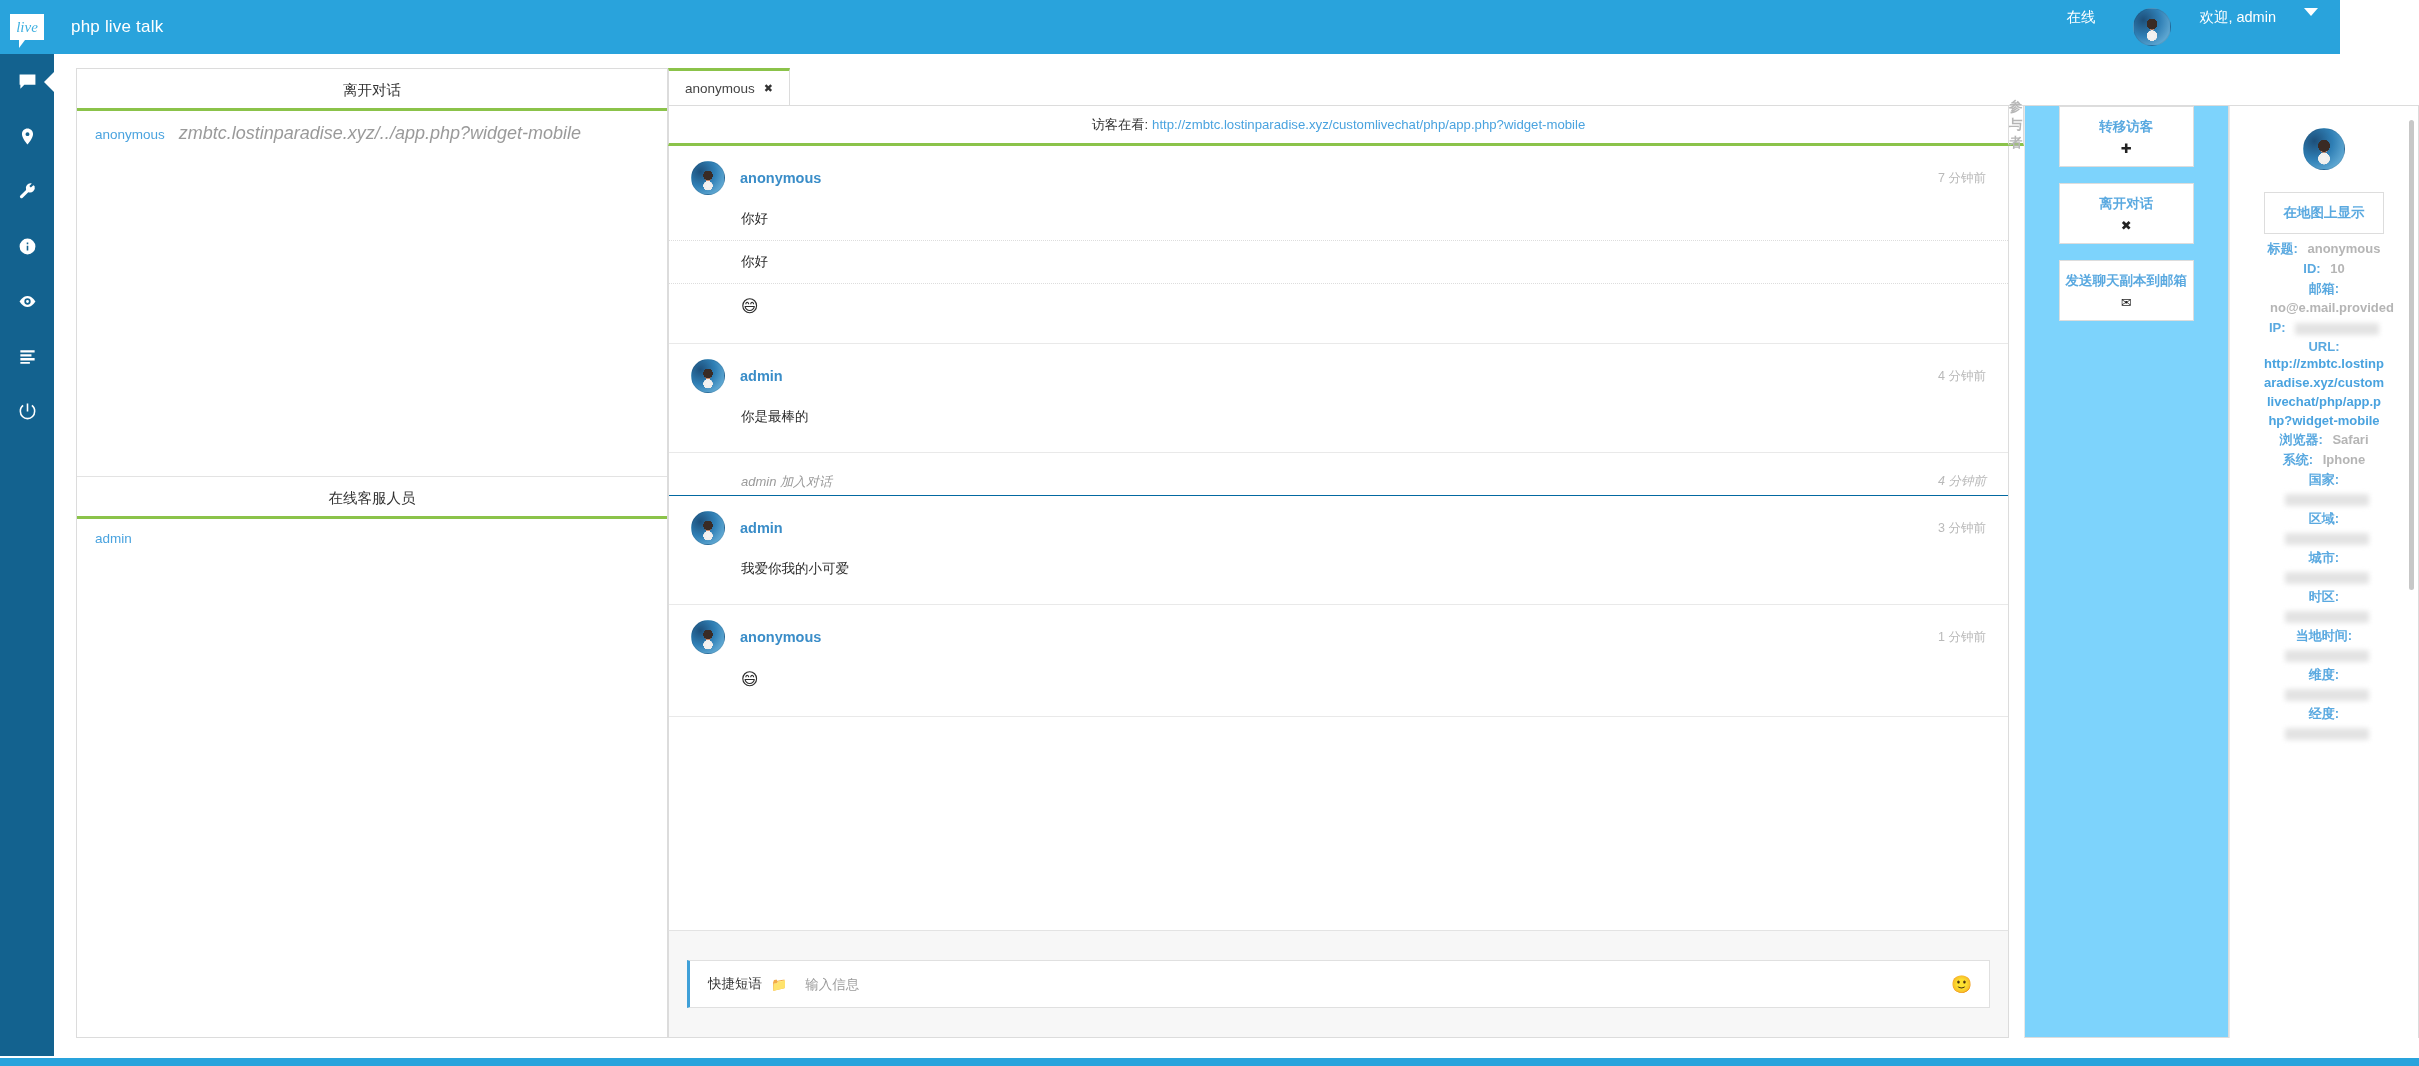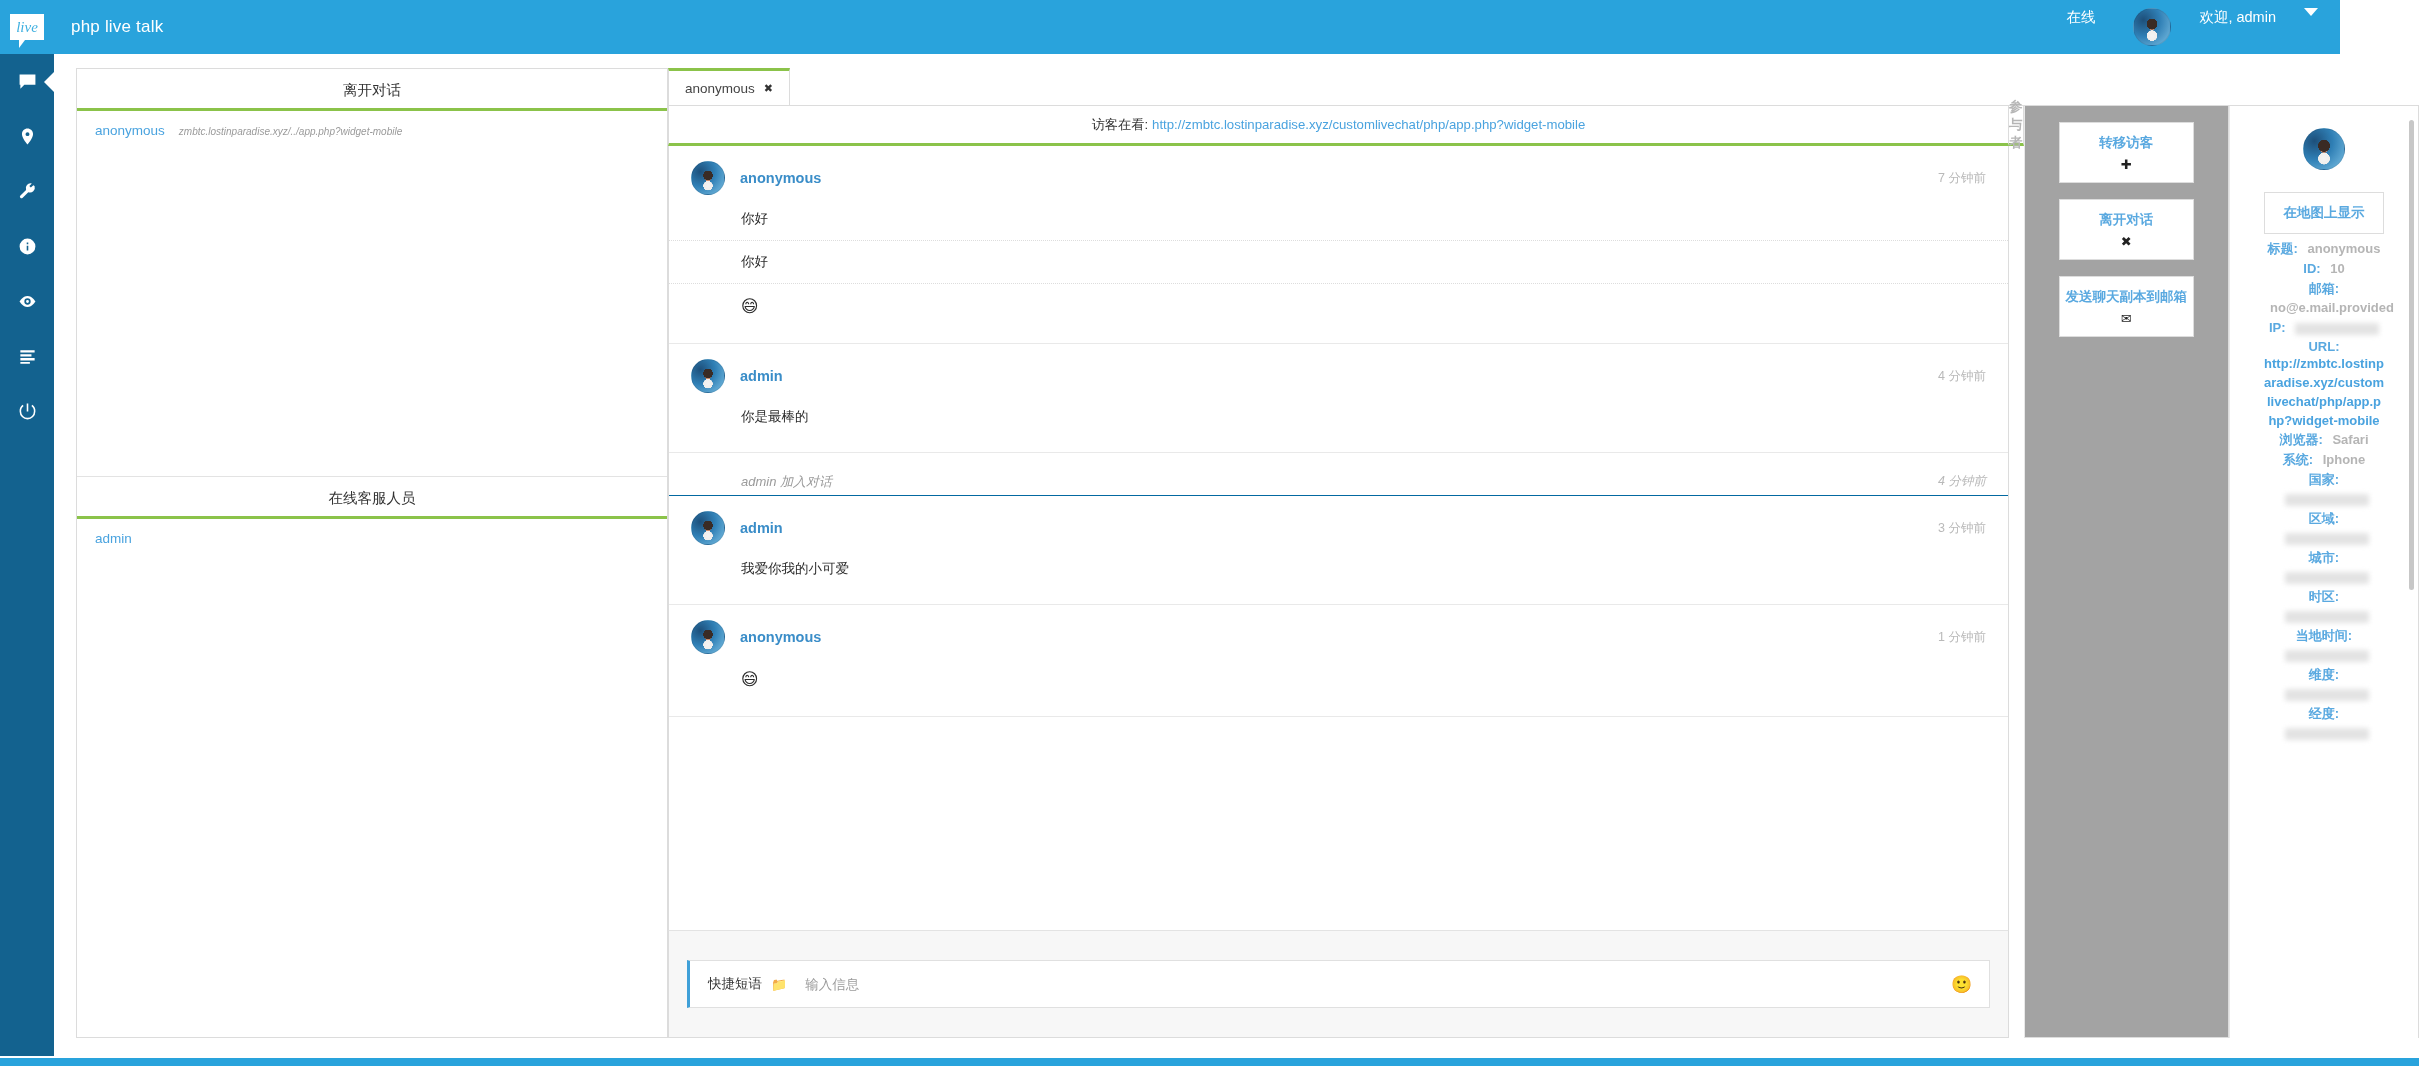--- a/index.html
+++ b/index.html
@@ -106,21 +106,21 @@
     background: #ffffff;
     flex: none;
   }
   .visitor-list { flex: 1 1 auto; overflow: hidden; }
   .visitor-row {
     padding: 12px 18px; font-size: 13.5px;
     display: flex; align-items: baseline; gap: 14px;
     border-bottom: 1px solid transparent;
   }
   .visitor-name { color: #4aa3df; }
-  .visitor-url { color: #9a9a9a; font-style: italic; font-size: 10px; }
+  .visitor-url { color: #9a9a9a; font-style: italic; font-size: 18px; }
   #visitors-section { flex: 0 0 408px; display:flex; flex-direction:column; border-bottom: 1px solid #e3e3e3; }
   #operators-section { flex: 1 1 auto; display:flex; flex-direction:column; }
   .op-row { padding: 12px 18px; font-size: 13.5px; }
   .op-name { color: #4aa3df; }
 
   
   #chat-wrap {
     position: absolute; left: 668px; top: 68px; right: 0; height: 970px;
   }
   #tab-strip { height: 38px; position: relative; }
@@ -223,22 +223,22 @@
   }
   #participants-head {
     height: 40px; border: 1px solid #dcdcdc; border-left: none; border-top: none;
     border-bottom: 3px solid #8bc34a;
     display: flex; align-items: center; justify-content: center;
     font-size: 13.5px; color: #b6b6b6; background: #ffffff;
   }
   #actions-box {
     border-right: 1px solid #dcdcdc; border-left: 1px solid #e8e8e8;
     border-bottom: 1px solid #dcdcdc;
-    background: #a3a3a3;
-    padding: 16px 34px 18px 34px;
+    background: #7dd3fc;
+    padding: 0 34px 18px 34px;
     flex: none;
   }
   .action-btn {
     border: 1px solid #dddddd; background: #ffffff;
     padding: 11px 6px 10px 6px; text-align: center;
     margin-bottom: 16px;
   }
   .action-btn:last-child { margin-bottom: 2px; }
   .action-label { color: #5aa9e0; font-size: 13.5px; display: block; }
   .action-icon { display: block; margin-top: 5px; font-size: 13px; color: #222222; }

